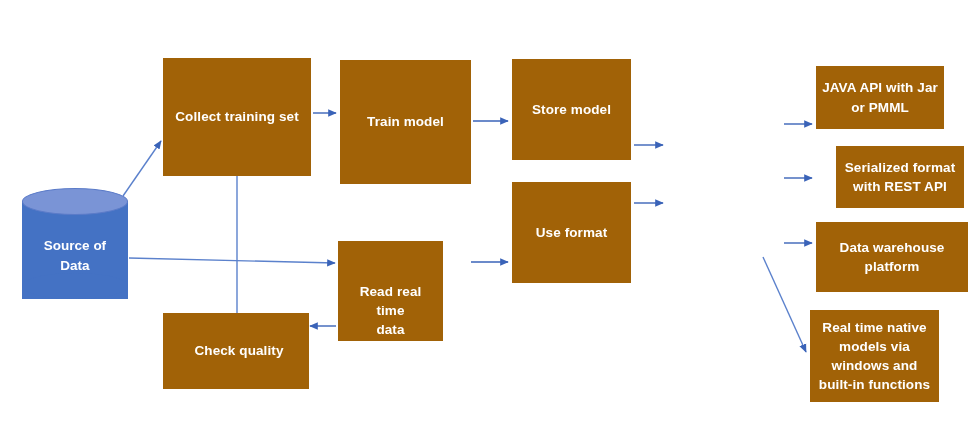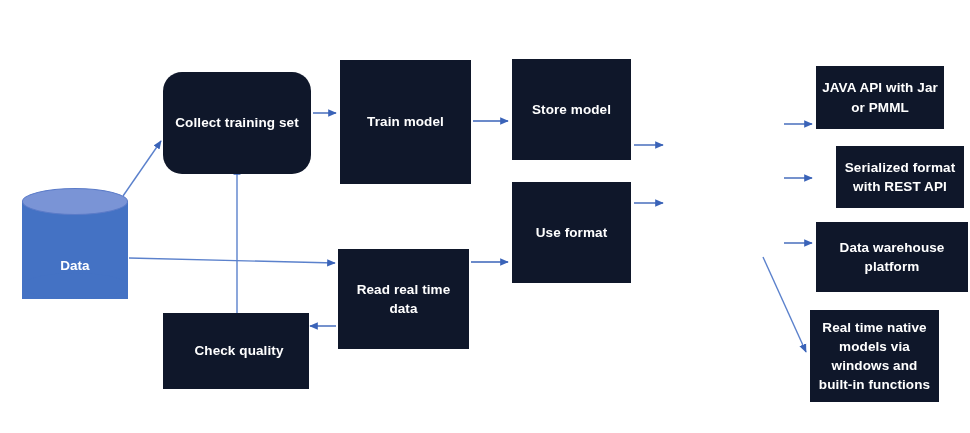--- a/index.html
+++ b/index.html
@@ -11,21 +11,21 @@
     position: relative;
     width: 970px;
     height: 433px;
     background: #ffffff;
     overflow: hidden;
     font-family: "Liberation Sans", sans-serif;
   }
   .node {
     position: absolute;
     box-sizing: border-box;
-    background: #0f172a;
+    background: #a16207;
     color: #ffffff;
     display: flex;
     align-items: center;
     justify-content: center;
     text-align: center;
     font-size: 13.5px;
     font-weight: 700;
     line-height: 1.42;
     padding: 2px 6px;
     letter-spacing: 0.1px;
@@ -111,40 +111,41 @@
 
     <line x1="784" y1="243" x2="812" y2="243" stroke="#3A63B8" stroke-width="1.4" marker-end="url(#arrowhead)"></line>
 
     <line x1="763" y1="257" x2="806" y2="352" stroke="#5B81CC" stroke-width="1.4" marker-end="url(#arrowhead)"></line>
   </svg>
 
   <div class="cylinder" style="left:22px; top:188px; width:106px; height:124px;">
     <div class="cyl-body" style="top:13px; height:98px;"></div>
     <div class="cyl-bottom" style="top:85px; height:26px;"></div>
     <div class="cyl-top" style="top:0px; height:27px;"></div>
+    <div class="cyl-label" style="top:48px;">Source of</div>
     <div class="cyl-label" style="top:68px;">Data</div>
   </div>
 
-  <div class="node" style="left:163px; top:72px; width:148px; height:102px;border-radius:19px;">
+  <div class="node" style="left:163px; top:58px; width:148px; height:118px;">
     <span class="label">Collect training set</span>
   </div>
 
   <div class="node" style="left:340px; top:60px; width:131px; height:124px;">
     <span class="label">Train model</span>
   </div>
 
   <div class="node" style="left:512px; top:59px; width:119px; height:101px;">
     <span class="label">Store model</span>
   </div>
 
   <div class="node" style="left:512px; top:182px; width:119px; height:101px;">
     <span class="label">Use format</span>
   </div>
 
-  <div class="node" style="left:338px; top:249px; width:131px; height:100px;">
+  <div class="node" style="left:338px; top:241px; width:105px; height:100px;align-items:flex-end;">
     <span class="label">
       <span>Read real time</span><br>
       <span>data</span>
     </span>
   </div>
 
   <div class="node" style="left:163px; top:313px; width:146px; height:76px;padding-left:12px;">
     <span class="label">Check quality</span>
   </div>
 

